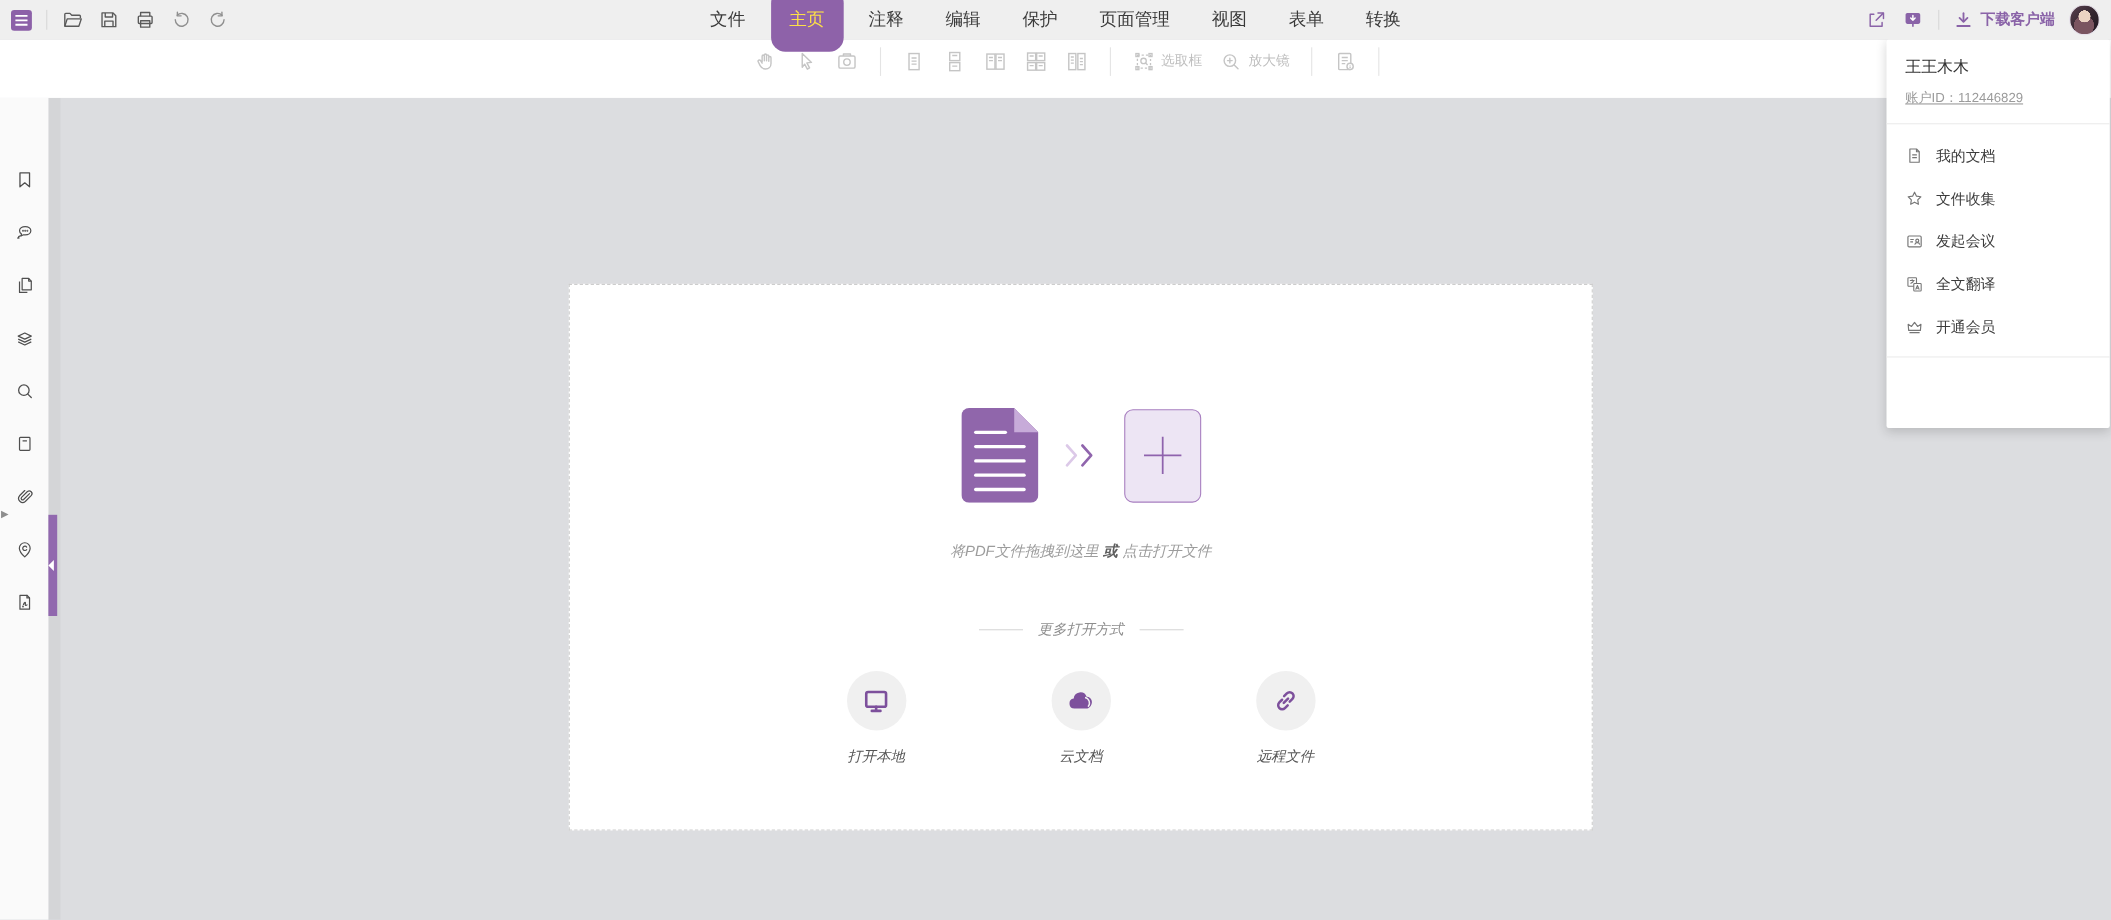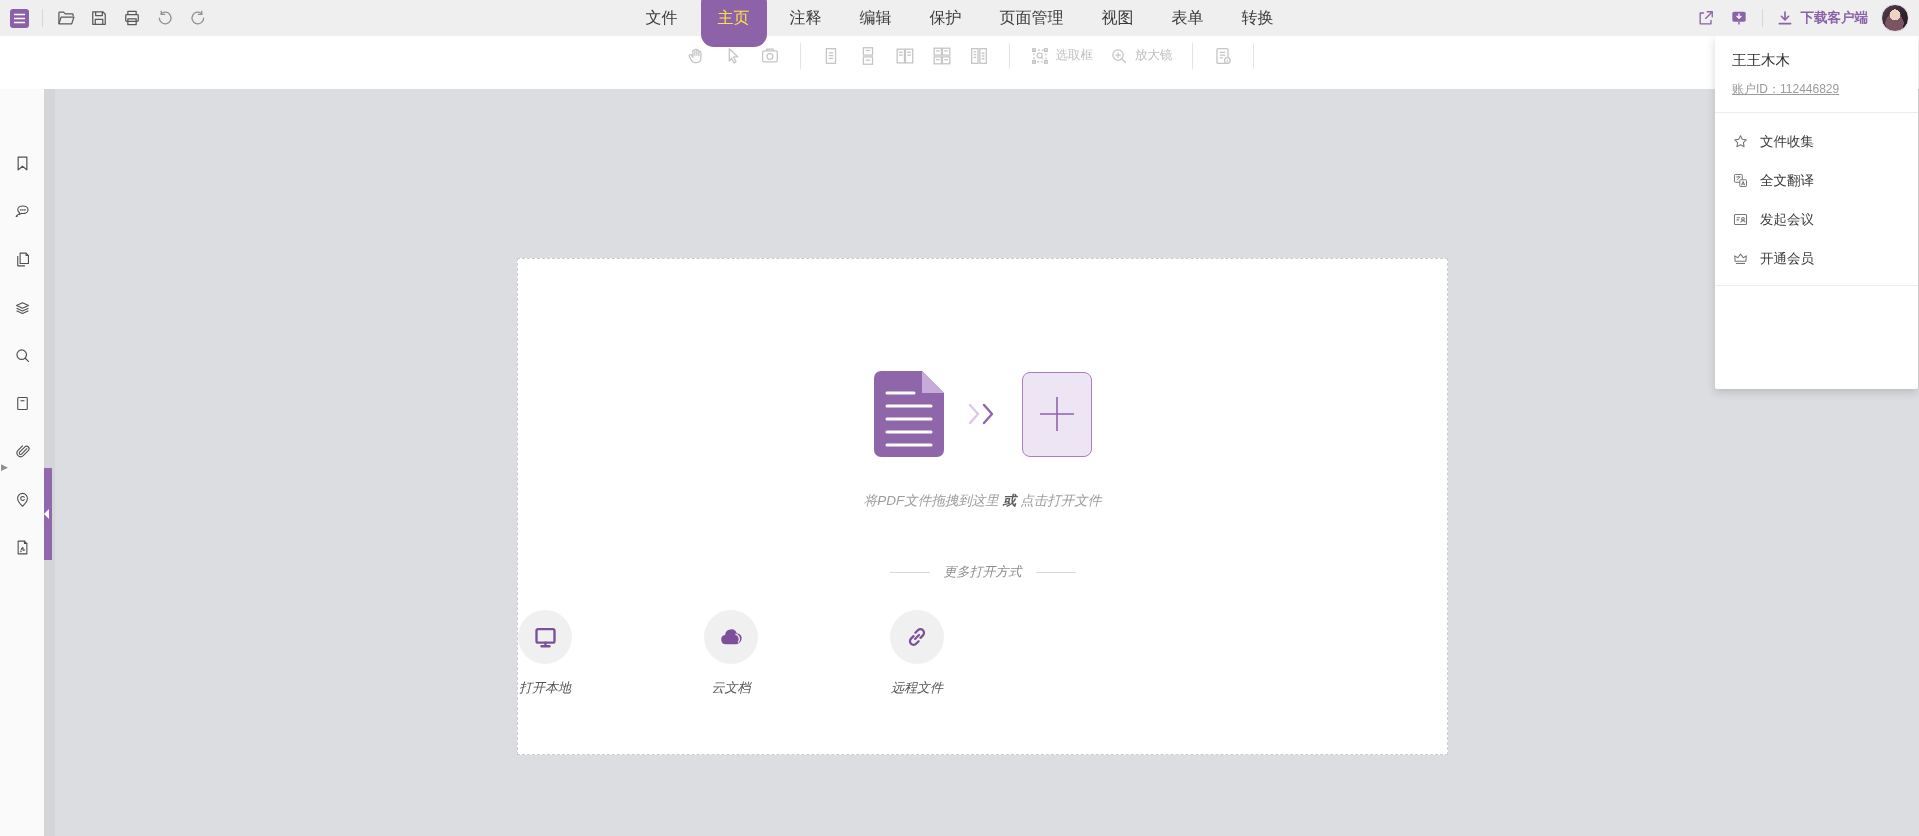--- a/index.html
+++ b/index.html
@@ -42,21 +42,21 @@
   .side-handle::after{content:"";position:absolute;left:0;top:41px;border-top:5px solid transparent;border-bottom:5px solid transparent;border-right:5px solid #ffffff;}
   .edge-arrow{position:absolute;left:1px;top:462px;font-size:9px;color:#8d8d8d;z-index:6;}
   
   .canvas{position:absolute;left:517px;top:258px;width:931px;height:497px;background:#ffffff;border:1px dashed #cdcdcd;box-sizing:border-box;font-style:italic;}
   .dz-graphic{position:absolute;top:112px;left:0;right:0;display:flex;justify-content:center;align-items:center;gap:22px;}
   .plusbox{width:70px;height:85px;background:#ede5f4;border:1.5px solid #a87fc0;border-radius:8px;display:flex;align-items:center;justify-content:center;cursor:pointer;box-sizing:border-box;}
   .dz-hint{position:absolute;top:233px;left:0;right:0;text-align:center;font-size:13.5px;color:#9c9c9c;cursor:pointer;}
   .dz-hint b{color:#5f5f5f;font-weight:bold;margin:0 4px;}
   .dz-more{position:absolute;top:304px;left:0;right:0;display:flex;align-items:center;justify-content:center;gap:14px;font-size:13px;color:#8d8d8d;}
   .dz-more i{display:block;width:40px;border-top:1px solid #d8d8d8;}
-  .dz-options{position:absolute;top:351px;left:0;right:0;display:flex;gap:132px;}
+  .dz-options{position:absolute;top:351px;left:0;right:0;display:flex;justify-content:center;gap:132px;}
   .opt{display:flex;flex-direction:column;align-items:center;gap:15px;cursor:pointer;}
   .opt .circ{width:54px;height:54px;border-radius:50%;background:#f0f0f0;display:flex;align-items:center;justify-content:center;color:#7d509c;}
   .opt span{font-size:13px;color:#555555;}
   
   .usermenu{position:absolute;left:1715px;top:36px;width:203px;height:353px;background:#ffffff;z-index:25;
     box-shadow:0 3px 10px rgba(0,0,0,.16);border-radius:2px;box-sizing:border-box;}
   .um-head{padding:15px 17px 14px;border-bottom:1px solid #ececec;}
   .um-name{font-size:14.5px;color:#333333;}
   .um-id{font-size:12px;color:#9b9b9b;margin-top:11px;text-decoration:underline;}
   .um-items{padding-top:9px;}
@@ -378,44 +378,52 @@
 </div>
 
 <div class="usermenu">
   <div class="um-head">
     <div class="um-name">王王木木</div>
     <div class="um-id"><span>账户ID：</span><span>112446829</span></div>
   </div>
   <div class="um-items">
     <div class="um-item">
       <svg width="17" height="17" viewBox="0 0 24 24" fill="none" stroke="currentColor" stroke-width="1.5" stroke-linejoin="round">
+          <path d="M6 3.5h8.5l3.5 3.5v13.5H6z"></path>
+          <path d="M14.5 3.5V7H18"></path>
+          <path d="M9 11h6M9 14.5h6"></path>
+        </svg>
+      <span>我的文档</span>
+    </div>
+    <div class="um-item">
+      <svg width="17" height="17" viewBox="0 0 24 24" fill="none" stroke="currentColor" stroke-width="1.5" stroke-linejoin="round">
           <path d="M12 3.8l2.5 5.1 5.6.8-4 4 .9 5.6-5-2.6-5 2.6.9-5.6-4-4 5.6-.8z"></path>
         </svg>
       <span>文件收集</span>
+    </div>
+    <div class="um-item">
+      <svg width="17" height="17" viewBox="0 0 24 24" fill="none" stroke="currentColor" stroke-width="1.5" stroke-linejoin="round">
+          <rect x="3.5" y="5" width="17" height="14" rx="1.5"></rect>
+          <path d="M6.5 9.5h4.5M6.5 12.5h3.5"></path>
+          <circle cx="15.5" cy="11" r="1.9"></circle>
+          <path d="M12.3 16c.4-1.5 1.7-2.4 3.2-2.4s2.8.9 3.2 2.4"></path>
+        </svg>
+      <span>发起会议</span>
     </div>
     <div class="um-item">
       <svg width="17" height="17" viewBox="0 0 24 24" fill="none" stroke="currentColor" stroke-width="1.4" stroke-linejoin="round">
           <rect x="3.5" y="3.5" width="11" height="11" rx="1"></rect>
           <path d="M6 7h6M9 5.5V7M6.8 10.8c2-.7 3.6-2 4.2-3.8"></path>
           <rect x="11" y="11" width="9.5" height="9.5" rx="1" fill="#fff"></rect>
           <path d="M13.4 18.8l2.3-5.4 2.3 5.4M14.2 17h3"></path>
         </svg>
       <span>全文翻译</span>
     </div>
     <div class="um-item">
       <svg width="17" height="17" viewBox="0 0 24 24" fill="none" stroke="currentColor" stroke-width="1.5" stroke-linejoin="round">
-          <rect x="3.5" y="5" width="17" height="14" rx="1.5"></rect>
-          <path d="M6.5 9.5h4.5M6.5 12.5h3.5"></path>
-          <circle cx="15.5" cy="11" r="1.9"></circle>
-          <path d="M12.3 16c.4-1.5 1.7-2.4 3.2-2.4s2.8.9 3.2 2.4"></path>
-        </svg>
-      <span>发起会议</span>
-    </div>
-    <div class="um-item">
-      <svg width="17" height="17" viewBox="0 0 24 24" fill="none" stroke="currentColor" stroke-width="1.5" stroke-linejoin="round">
           <path d="M4.5 16L3.8 8.3l4.3 2.6L12 5.8l3.9 5.1 4.3-2.6-.7 7.7z"></path>
           <path d="M5.5 19h13"></path>
         </svg>
       <span>开通会员</span>
     </div>
   </div>
   <div class="um-sep"></div>
 </div>
 
 </body></html>

